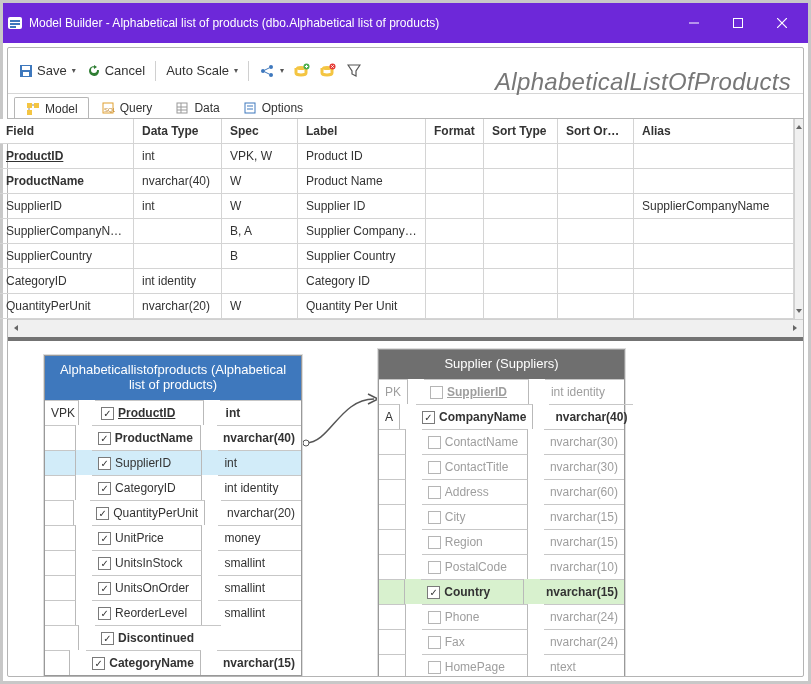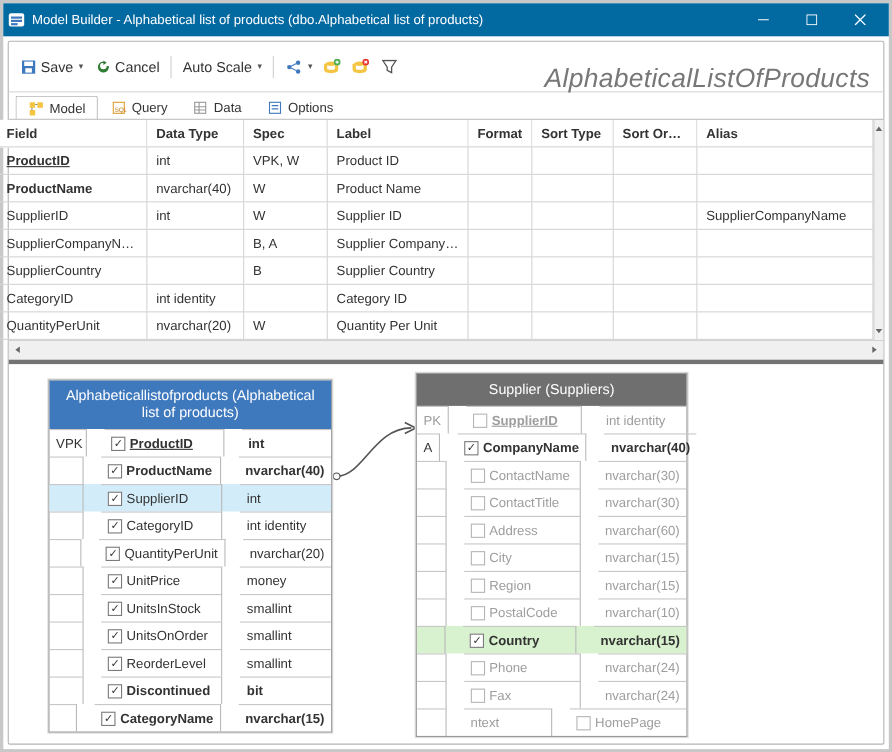--- a/index.html
+++ b/index.html
@@ -6,21 +6,21 @@
   body {
     margin: 0;
     font-family: "Segoe UI", Tahoma, sans-serif;
     font-size: 12px;
     background: #fff;
     color: #333;
     overflow: hidden;
   }
   #app { border: 3px solid #c8c8c8; width: 811px; height: 684px; display: flex; flex-direction: column; }
   
-  .titlebar { height: 30px; background: #0369a1; color: #fff; display: flex; align-items: center; padding: 0 4px; }
+  .titlebar { height: 40px; background: #6d28d9; color: #fff; display: flex; align-items: center; padding: 0 4px; }
   .titlebar .tb-icon { width: 16px; height: 16px; margin-right: 6px; display:inline-flex;align-items:center;justify-content:center;}
   .titlebar .tb-title { flex: 1; font-size: 12px; }
   .titlebar .tb-buttons { display: flex; }
   .tb-btn { width: 44px; height: 30px; display: flex; align-items: center; justify-content: center; color: #fff; }
   
   .toolbar-wrap { border: 1px solid #b4b4b4; margin: 4px; border-radius: 2px; background:#fff; }
   .toolbar { height: 46px; display: flex; align-items: center; padding: 2px 8px 2px 6px; gap: 2px; border-bottom:1px solid #d6d6d6;}
   .tbtn { display: inline-flex; align-items: center; height: 24px; padding: 0 4px; border-radius: 2px; gap: 3px; font-size:13px;}
   .tbtn .lbl { }
   .tbtn .caret { font-size: 8px; color:#555; margin-left:2px;}
@@ -403,21 +403,20 @@
               <span class="">ReorderLevel</span>
             </div>
       <div class="d-c ty  ">smallint</div>
     </div>
           <div class="d-row ">
       <div class="d-c k "></div>
       <div class="d-c n">
               <span class="chk">✓</span>
               <span class="bold ">Discontinued</span>
             </div>
-      <div class="d-c ty bold ">bit</div>
     </div>
           <div class="d-row ">
       <div class="d-c k "></div>
       <div class="d-c n">
               <span class="chk">✓</span>
               <span class="bold ">CategoryName</span>
             </div>
       <div class="d-c ty bold ">nvarchar(15)</div>
     </div>
         </div>
@@ -506,23 +505,23 @@
           <div class="d-row ">
       <div class="d-c k dim"></div>
       <div class="d-c n">
               <span class="chk dim"></span>
               <span class="dim">Fax</span>
             </div>
       <div class="d-c ty  dim">nvarchar(24)</div>
     </div>
           <div class="d-row ">
       <div class="d-c k dim"></div>
+      <div class="d-c n">
+              <span class="chk dim"></span>
+              <span class="dim">HomePage</span>
+            </div>
       <div class="d-c ty  dim">ntext</div>
-      <div class="d-c n">
-              <span class="chk dim"></span>
-              <span class="dim">HomePage</span>
-            </div>
     </div>
         </div>
 </div>
 
 </div>
 </div>
 
 </body></html>

